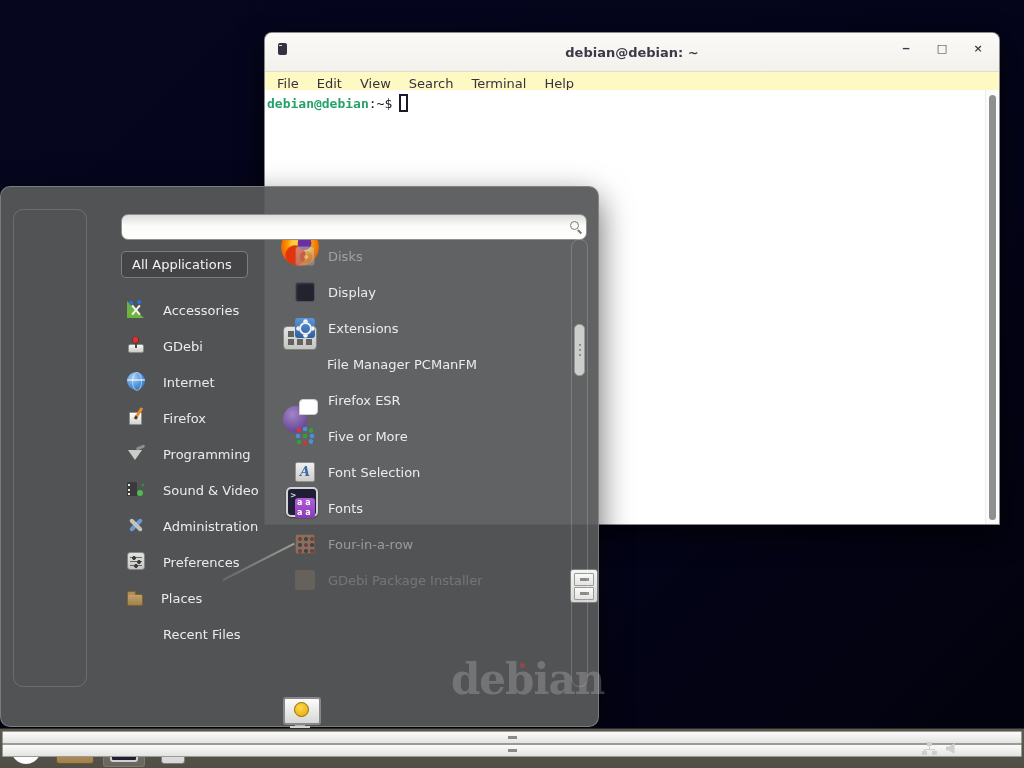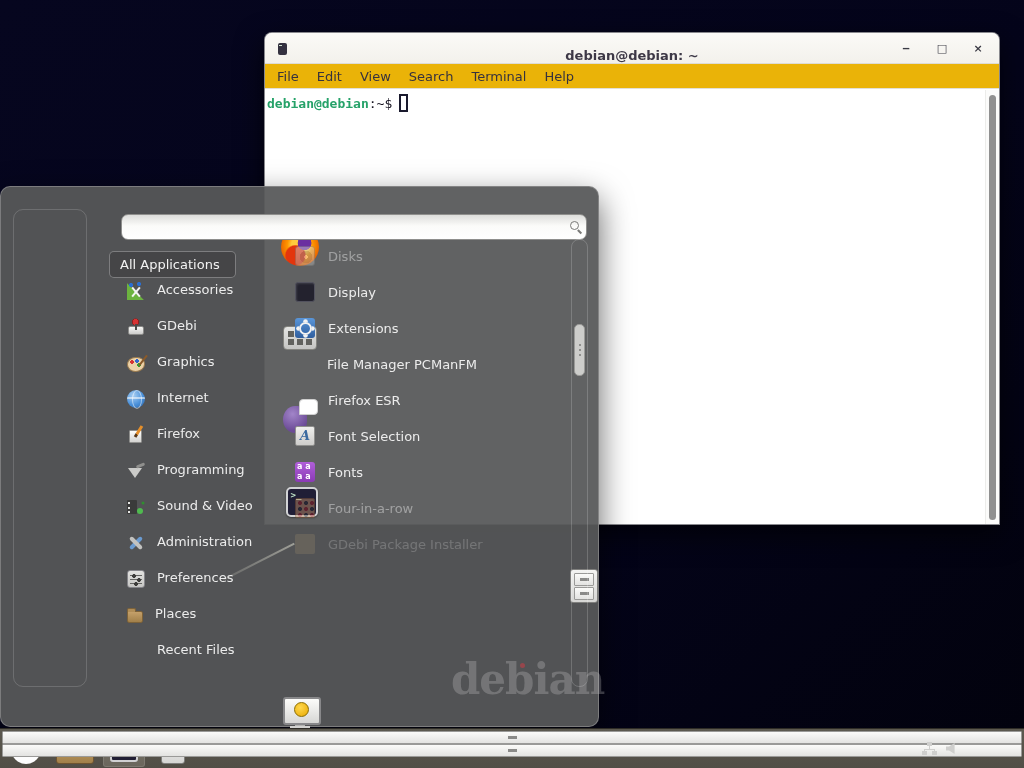--- a/index.html
+++ b/index.html
@@ -4,34 +4,34 @@
 <style>
   * { margin:0; padding:0; box-sizing:border-box; }
   html,body { width:1024px; height:768px; overflow:hidden; }
   body { font-family:"DejaVu Sans", sans-serif; position:relative;
          background:linear-gradient(135deg,#06061f 0%,#04041a 60%,#02020d 100%); }
 
   
   .terminal-window { position:absolute; left:264px; top:32px; width:736px; height:493px;
     border-radius:8px 8px 0 0; box-shadow:0 10px 28px rgba(0,0,0,.65);
     border:1px solid rgba(20,20,30,.5); background:#ffffff; }
-  .titlebar { position:relative; height:31px; border-radius:7px 7px 0 0;
+  .titlebar { position:relative; height:39px; border-radius:7px 7px 0 0;
     background:linear-gradient(#fbfaf7,#f3f1ec); border-bottom:1px solid #dedcd5;
-    display:flex; align-items:flex-end; }
+    display:flex; align-items:center; }
   .titlebar-appicon { position:absolute; left:13px; top:10px; width:9px; height:12px;
     background:#343140; border-radius:2px; }
   .titlebar-appicon::before { content:""; position:absolute; left:1px; top:2px; width:3px;
     height:1px; background:#cfe3cf; }
   .title-text { flex:1; text-align:center; font-size:13px; font-weight:bold; color:#3d3846; }
   .win-controls { position:absolute; right:14px; top:0; height:31px; display:flex;
     align-items:center; gap:22px; }
   .win-btn { font-size:11px; color:#3a3a44; width:14px; text-align:center; cursor:default;
     font-weight:bold; line-height:31px; }
-  .menubar { height:25px; background:#eab308; border-bottom:1px solid #e2dfd7;
-    display:flex; align-items:center; padding-left:3px; }
+  .menubar { height:25px; background:#fef9c3; border-bottom:1px solid #e2dfd7;
+    display:flex; align-items:flex-end; padding-left:3px; }
   .menubar-item { font-size:13px; color:#36323e; padding:0 9px; line-height:25px; }
   .terminal-body { position:absolute; left:0; top:57px; right:0; bottom:0; background:#ffffff;
     font-family:"DejaVu Sans Mono", monospace; font-size:13px; padding:4px 2px; }
   .prompt-line { display:flex; align-items:center; }
   .prompt-user { color:#26a269; font-weight:bold; }
   .prompt-dark { color:#171421; }
   .term-cursor { display:inline-block; width:9px; height:18px; border:2px solid #1a1a2e;
     margin-left:7px; }
   .term-scrollbar { position:absolute; right:0; top:57px; bottom:0; width:14px;
     background:#fbfbfa; border-left:1px solid #ececea; }
@@ -56,26 +56,26 @@
 
   .menu-search { position:absolute; left:120px; top:27px; width:466px; height:26px; }
   .menu-search input { width:100%; height:100%; border:1px solid #8f8f8d; border-radius:7px;
     background:linear-gradient(#dddddb,#fbfbf9 45%,#ffffff); padding:0 26px 0 8px;
     font-size:13px; color:#222; outline:none; }
   .search-glass { position:absolute; right:8px; top:7px; width:9px; height:9px;
     border:1.5px solid #7a7a78; border-radius:50%; }
   .search-glass::after { content:""; position:absolute; left:7px; top:7px; width:5px;
     height:1.5px; background:#7a7a78; transform:rotate(45deg); transform-origin:left center; }
 
-  .all-apps-btn { position:absolute; left:108px; top:64px; width:127px; height:27px;
+  .all-apps-btn { position:absolute; left:120px; top:64px; width:127px; height:27px;
     background:rgba(58,58,60,.55); border:1px solid rgba(255,255,255,.3); border-radius:5px;
     color:#f2f2f2; font-size:13px; display:flex; align-items:center; padding-left:10px; }
 
   .category-list { position:absolute; left:118px; top:95px; width:165px; }
-  .category-row { height:36px; display:flex; align-items:flex-start; gap:12px; padding-left:8px; }
+  .category-row { height:36px; display:flex; align-items:flex-end; gap:18px; padding-left:8px; }
   .category-label { font-size:13px; color:#ececec; white-space:nowrap; }
 
   .apps-list { position:absolute; left:284px; top:51px; width:284px; overflow:hidden; }
   .app-row { height:36px; display:flex; align-items:center; gap:13px; padding-left:10px; }
   .app-label { font-size:13px; color:#ececec; white-space:nowrap; }
   .dim-half { opacity:.45; }
   .dim-strong { opacity:.22; }
 
   .menu-scroll-trough { position:absolute; left:570px; top:52px; width:17px; height:448px;
     border:1px solid rgba(255,255,255,.18); border-radius:8px; }
@@ -379,24 +379,20 @@
       <div class="category-row">
         <span class="icn cat-icon icon-accessories"></span>
         <span class="category-label">Accessories</span>
       </div>
 
       <div class="category-row">
         <span class="icn cat-icon icon-games"></span>
         <span class="category-label">GDebi</span>
       </div>
 
-      <div class="category-row">
-        <span class="icn cat-icon icon-graphics"></span>
-        <span class="category-label">Graphics</span>
-      </div>
 
       <div class="category-row">
         <span class="icn cat-icon icon-internet"></span>
         <span class="category-label">Internet</span>
       </div>
 
       <div class="category-row">
         <span class="icn cat-icon icon-office"></span>
         <span class="category-label">Firefox</span>
       </div>
@@ -455,20 +451,24 @@
         <span class="icn app-icon icon-filemanager"></span>
         <span class="app-label">File Manager PCManFM</span>
       </div>
 
 
       <div class="app-row">
         <span class="icn app-icon icon-firefox"></span>
         <span class="app-label">Firefox ESR</span>
       </div>
 
+      <div class="app-row">
+        <span class="icn app-icon icon-five-or-more"></span>
+        <span class="app-label">Five or More</span>
+      </div>
 
       <div class="app-row">
         <span class="icn app-icon icon-font-selection"></span>
         <span class="app-label">Font Selection</span>
       </div>
 
       <div class="app-row">
         <span class="icn app-icon icon-fonts"></span>
         <span class="app-label">Fonts</span>
       </div>

